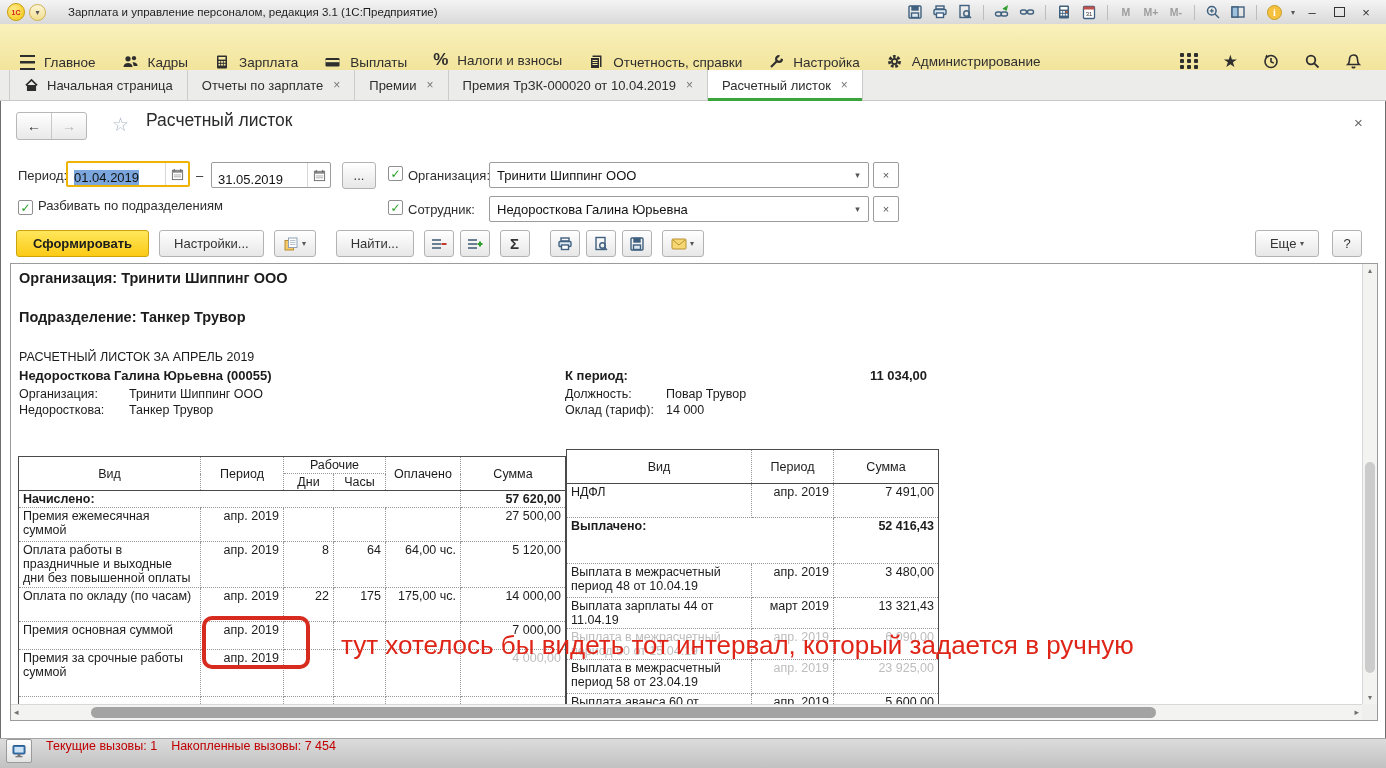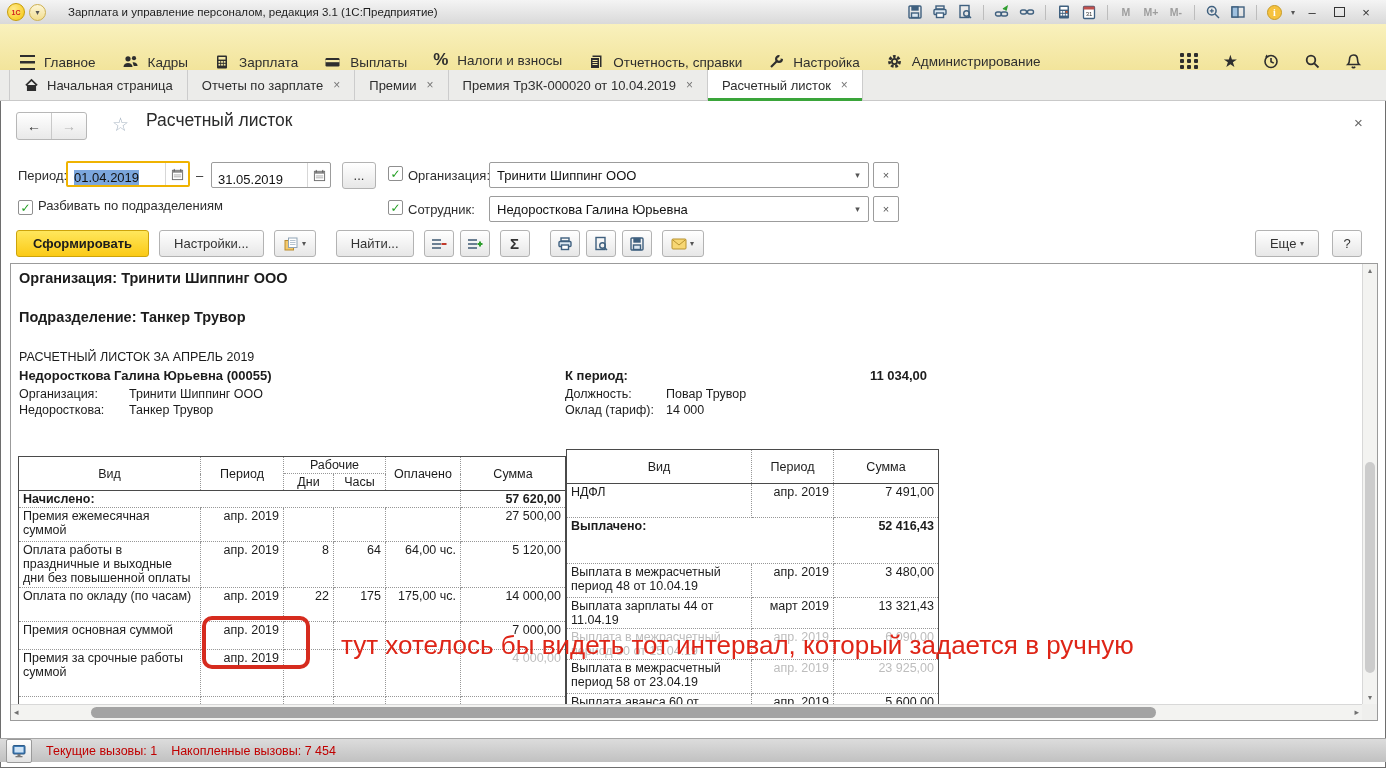--- a/index.html
+++ b/index.html
@@ -109,23 +109,23 @@
   #red-note{position:absolute;left:330px;top:366px;font-size:26px;color:#de2517;white-space:nowrap;z-index:6;}
   
   #vscroll{position:absolute;top:0;right:0;width:15px;bottom:16px;background:#f3f3f1;border-left:1px solid #d8d8d8;box-sizing:border-box;}
   #vscroll .arr{position:absolute;left:0;width:100%;text-align:center;font-size:8px;color:#707070;}
   #vthumb{position:absolute;left:2px;right:2px;top:45%;height:48%;background:#cccccc;border-radius:6px;}
   #hscroll{position:absolute;left:0;bottom:0;right:15px;height:16px;background:#f3f3f1;border-top:1px solid #d8d8d8;box-sizing:border-box;}
   #hthumb{position:absolute;left:80px;top:2px;height:11px;width:1065px;background:#a3a3a3;border-radius:6px;}
   .harr{position:absolute;top:2px;font-size:9px;color:#707070;}
   #scroll-corner{position:absolute;right:0;bottom:0;width:15px;height:16px;background:#efefed;}
   
-  #statusbar{position:absolute;left:0;top:738px;width:1386px;height:24px;
+  #statusbar{position:absolute;left:0;top:738px;width:1386px;height:30px;
     background:linear-gradient(#dcdcdc,#c1c1c1);border-top:1px solid #a6a6a6;
-    display:flex;align-items:center;box-sizing:border-box;}
+    display:flex;align-items:flex-start;box-sizing:border-box;}
   #status-icon{width:24px;height:22px;margin-left:6px;border:1px solid #9a9a9a;border-radius:2px;
     background:linear-gradient(#fdfdfd,#e3e3e3);display:flex;align-items:center;justify-content:center;}
   .status-red{color:#c00000;font-size:12.5px;margin-left:14px;}
   svg{display:block;}
 </style>
 </head>
 <body>
 
 <div id="titlebar">
   <div class="logo-1c">1С</div>

